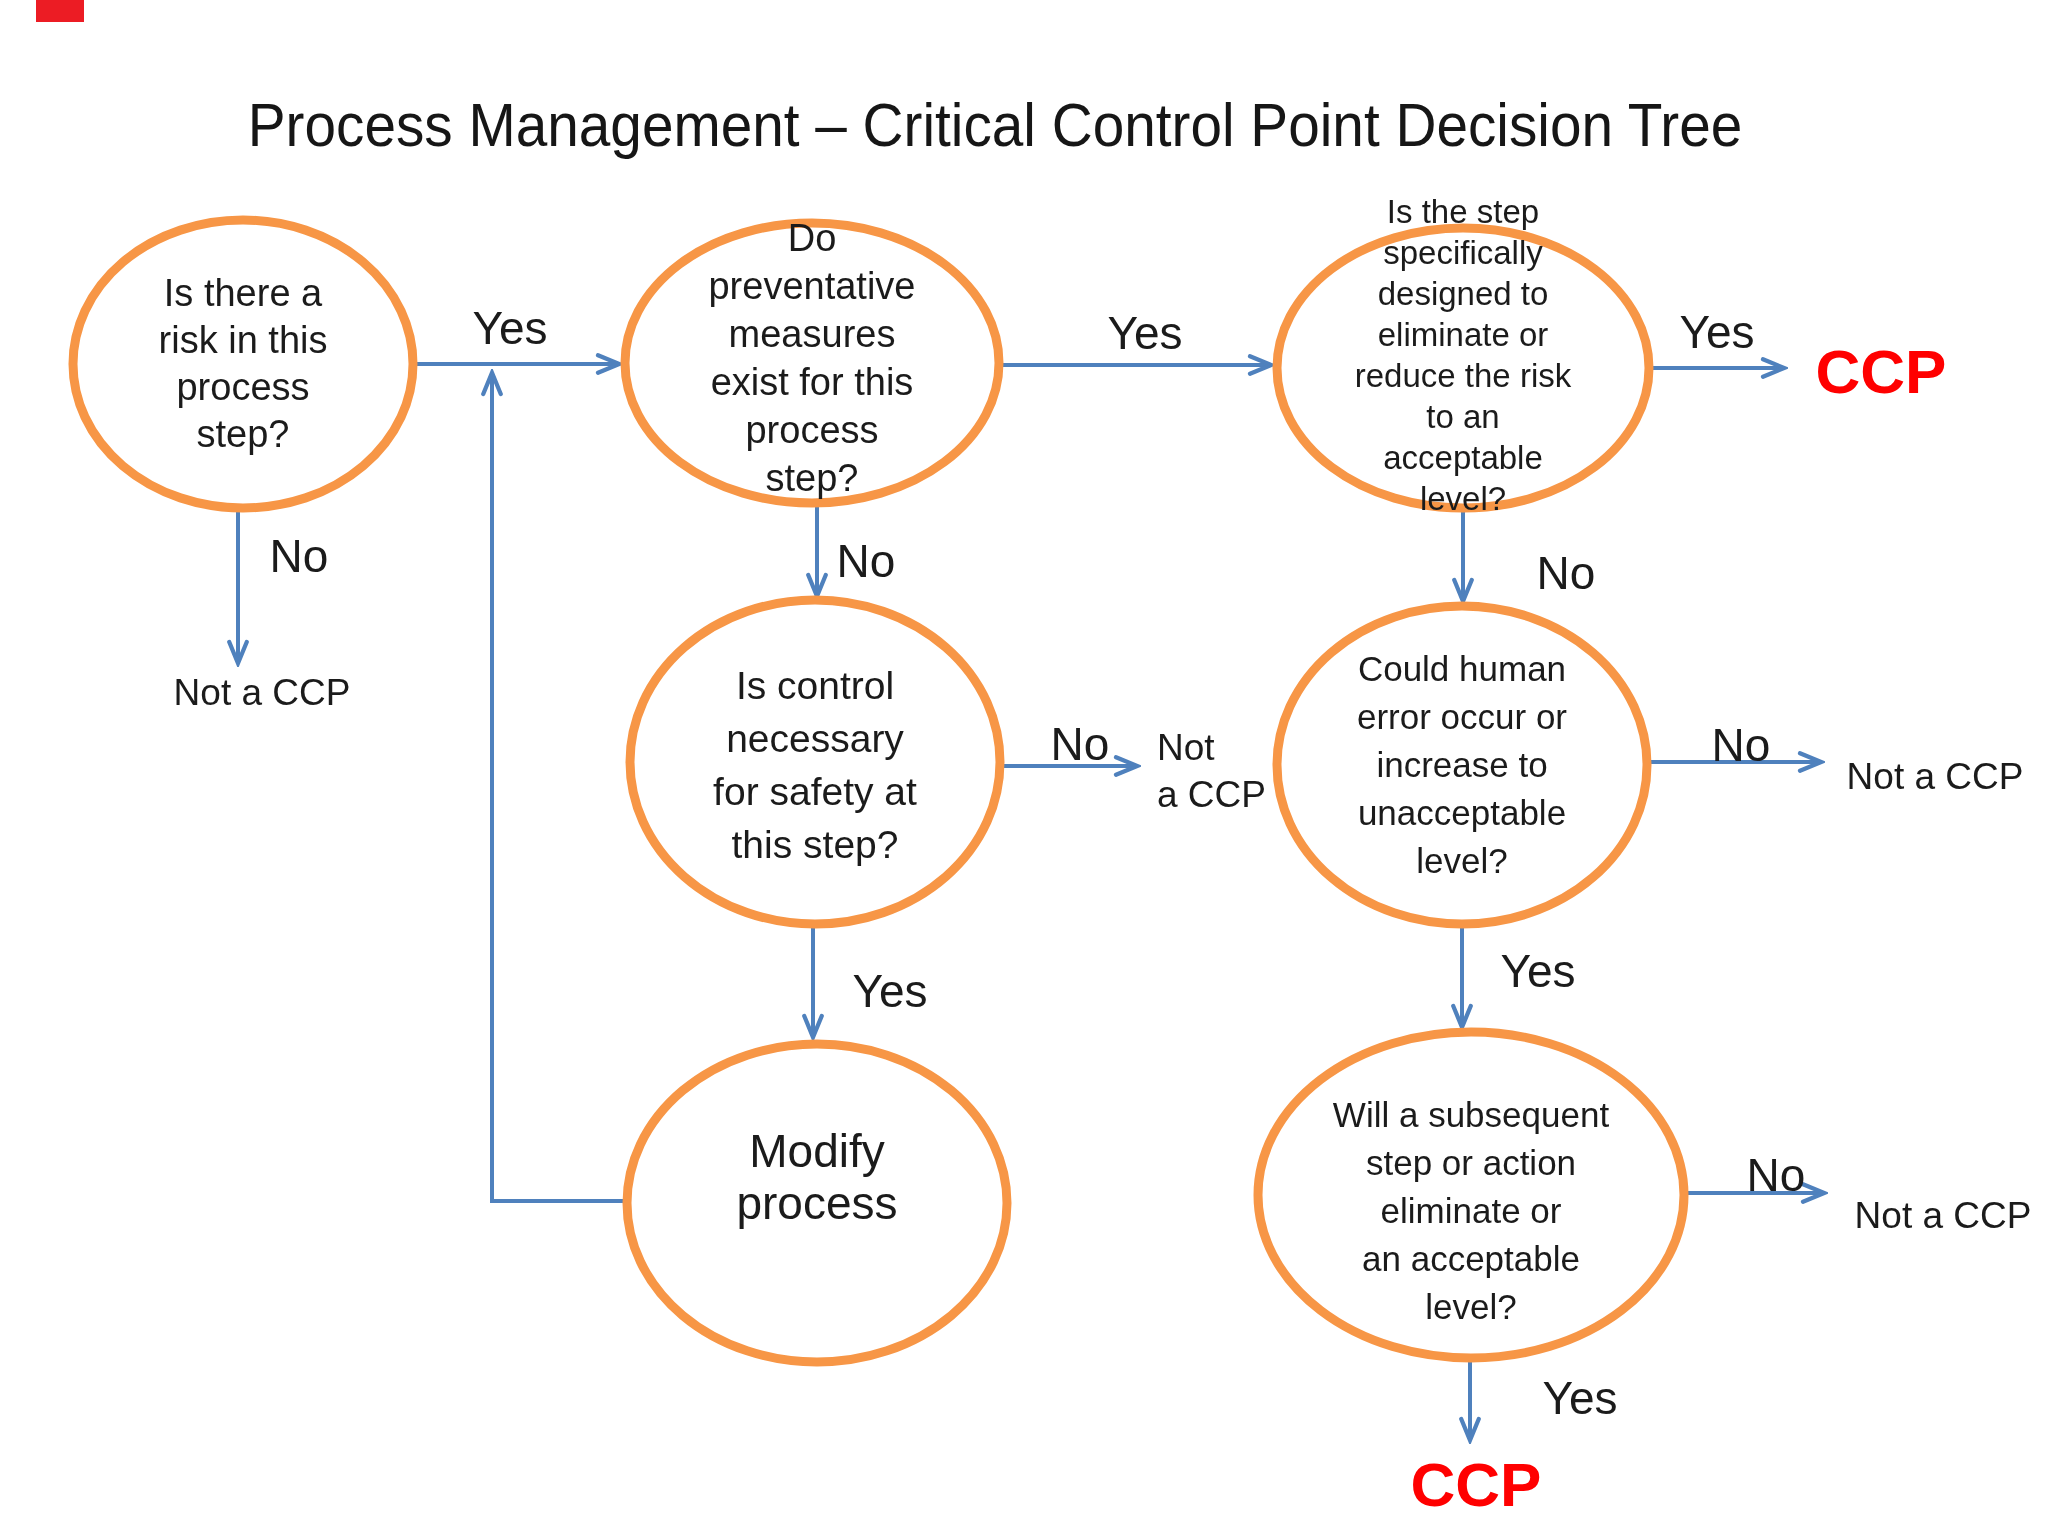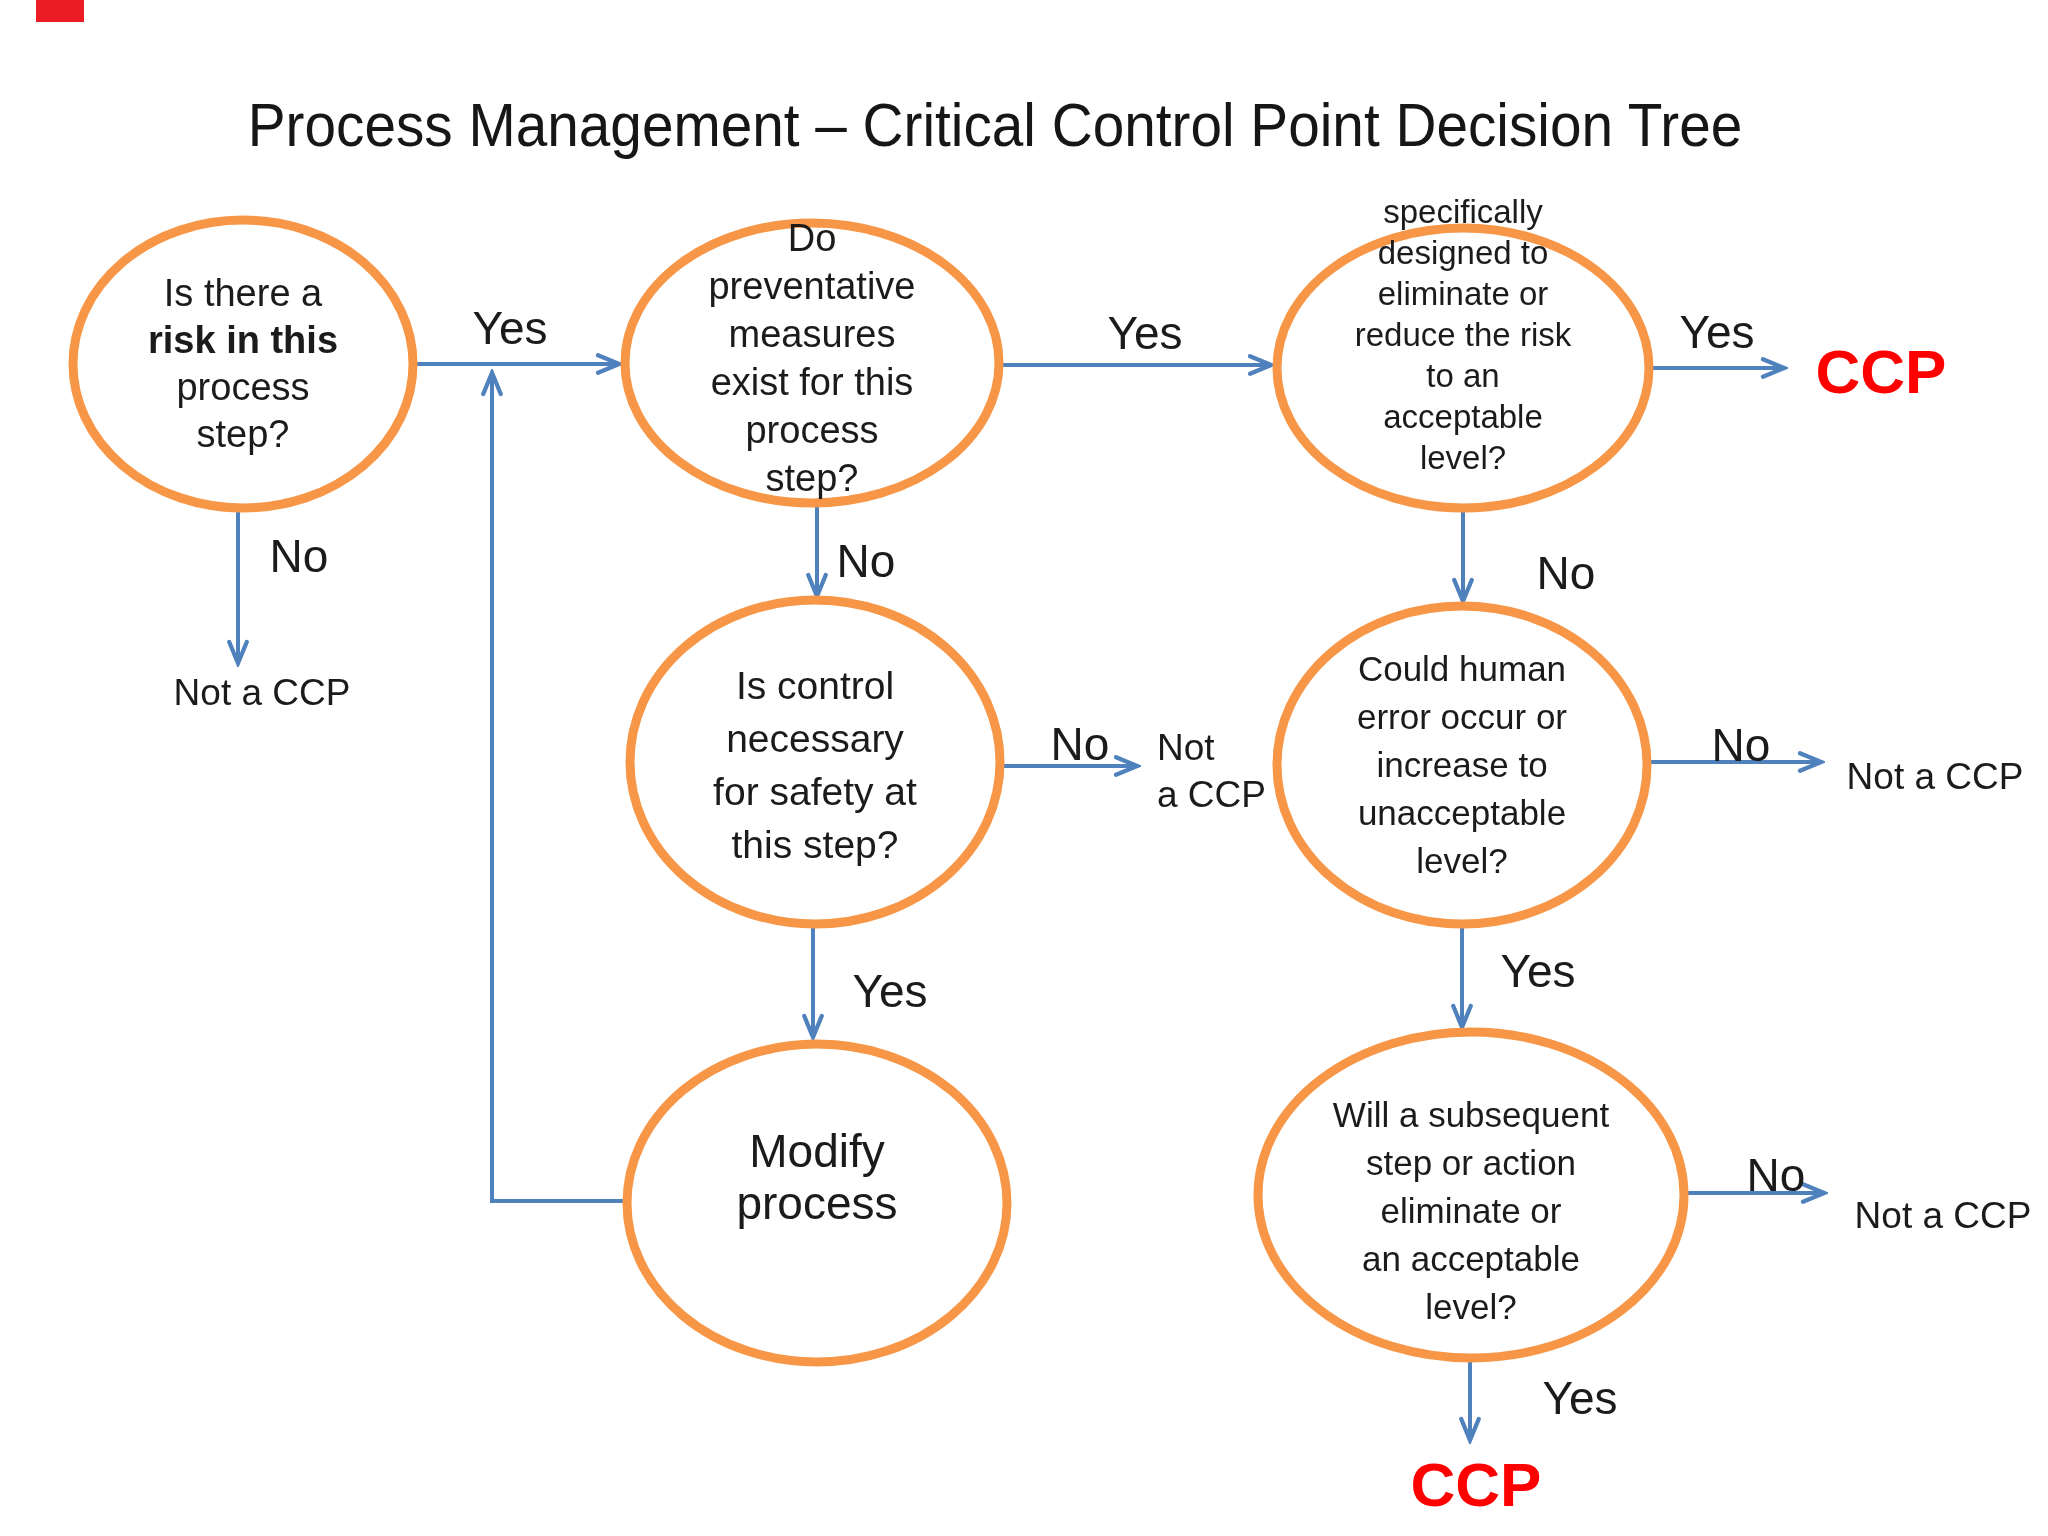--- a/index.html
+++ b/index.html
@@ -82,33 +82,34 @@
         <ellipse cx="1463" cy="368" rx="186" ry="140" fill="#ffffff" stroke="#F79646" stroke-width="9"></ellipse>
         <ellipse cx="815" cy="762" rx="185" ry="162" fill="#ffffff" stroke="#F79646" stroke-width="9"></ellipse>
         <ellipse cx="1462" cy="765" rx="185" ry="159" fill="#ffffff" stroke="#F79646" stroke-width="9"></ellipse>
         <ellipse cx="817" cy="1203" rx="190" ry="159" fill="#ffffff" stroke="#F79646" stroke-width="9"></ellipse>
         <ellipse cx="1471" cy="1195" rx="213" ry="163" fill="#ffffff" stroke="#F79646" stroke-width="9"></ellipse>
       </g>
   </svg>
   <div id="text-layer">
       <div class="node-text" style="left: 73px; width: 340px; top: 270px; font-size: 38px;">
         <span class="node-line" style="line-height: 47px; height: 47px;">Is there a</span>
-        <span class="node-line" style="line-height: 47px; height: 47px; font-weight: bold;">risk in this</span>
+        <span class="node-line" style="line-height: 47px; height: 47px;">risk in this</span>
         <span class="node-line" style="line-height: 47px; height: 47px;">process</span>
         <span class="node-line" style="line-height: 47px; height: 47px;">step?</span>
       </div>
       <div class="node-text" style="left: 625px; width: 374px; top: 214px; font-size: 38px;">
         <span class="node-line" style="line-height: 48px; height: 48px;">Do</span>
         <span class="node-line" style="line-height: 48px; height: 48px;">preventative</span>
         <span class="node-line" style="line-height: 48px; height: 48px;">measures</span>
         <span class="node-line" style="line-height: 48px; height: 48px;">exist for this</span>
         <span class="node-line" style="line-height: 48px; height: 48px;">process</span>
         <span class="node-line" style="line-height: 48px; height: 48px;">step?</span>
       </div>
       <div class="node-text" style="left: 1277px; width: 372px; top: 191px; font-size: 33px;">
+        <span class="node-line" style="line-height: 41px; height: 41px;">Is the step</span>
         <span class="node-line" style="line-height: 41px; height: 41px;">specifically</span>
         <span class="node-line" style="line-height: 41px; height: 41px;">designed to</span>
         <span class="node-line" style="line-height: 41px; height: 41px;">eliminate or</span>
         <span class="node-line" style="line-height: 41px; height: 41px;">reduce the risk</span>
         <span class="node-line" style="line-height: 41px; height: 41px;">to an</span>
         <span class="node-line" style="line-height: 41px; height: 41px;">acceptable</span>
         <span class="node-line" style="line-height: 41px; height: 41px;">level?</span>
       </div>
       <div class="node-text" style="left: 630px; width: 370px; top: 659px; font-size: 39px;">
         <span class="node-line" style="line-height: 53px; height: 53px;">Is control</span>

